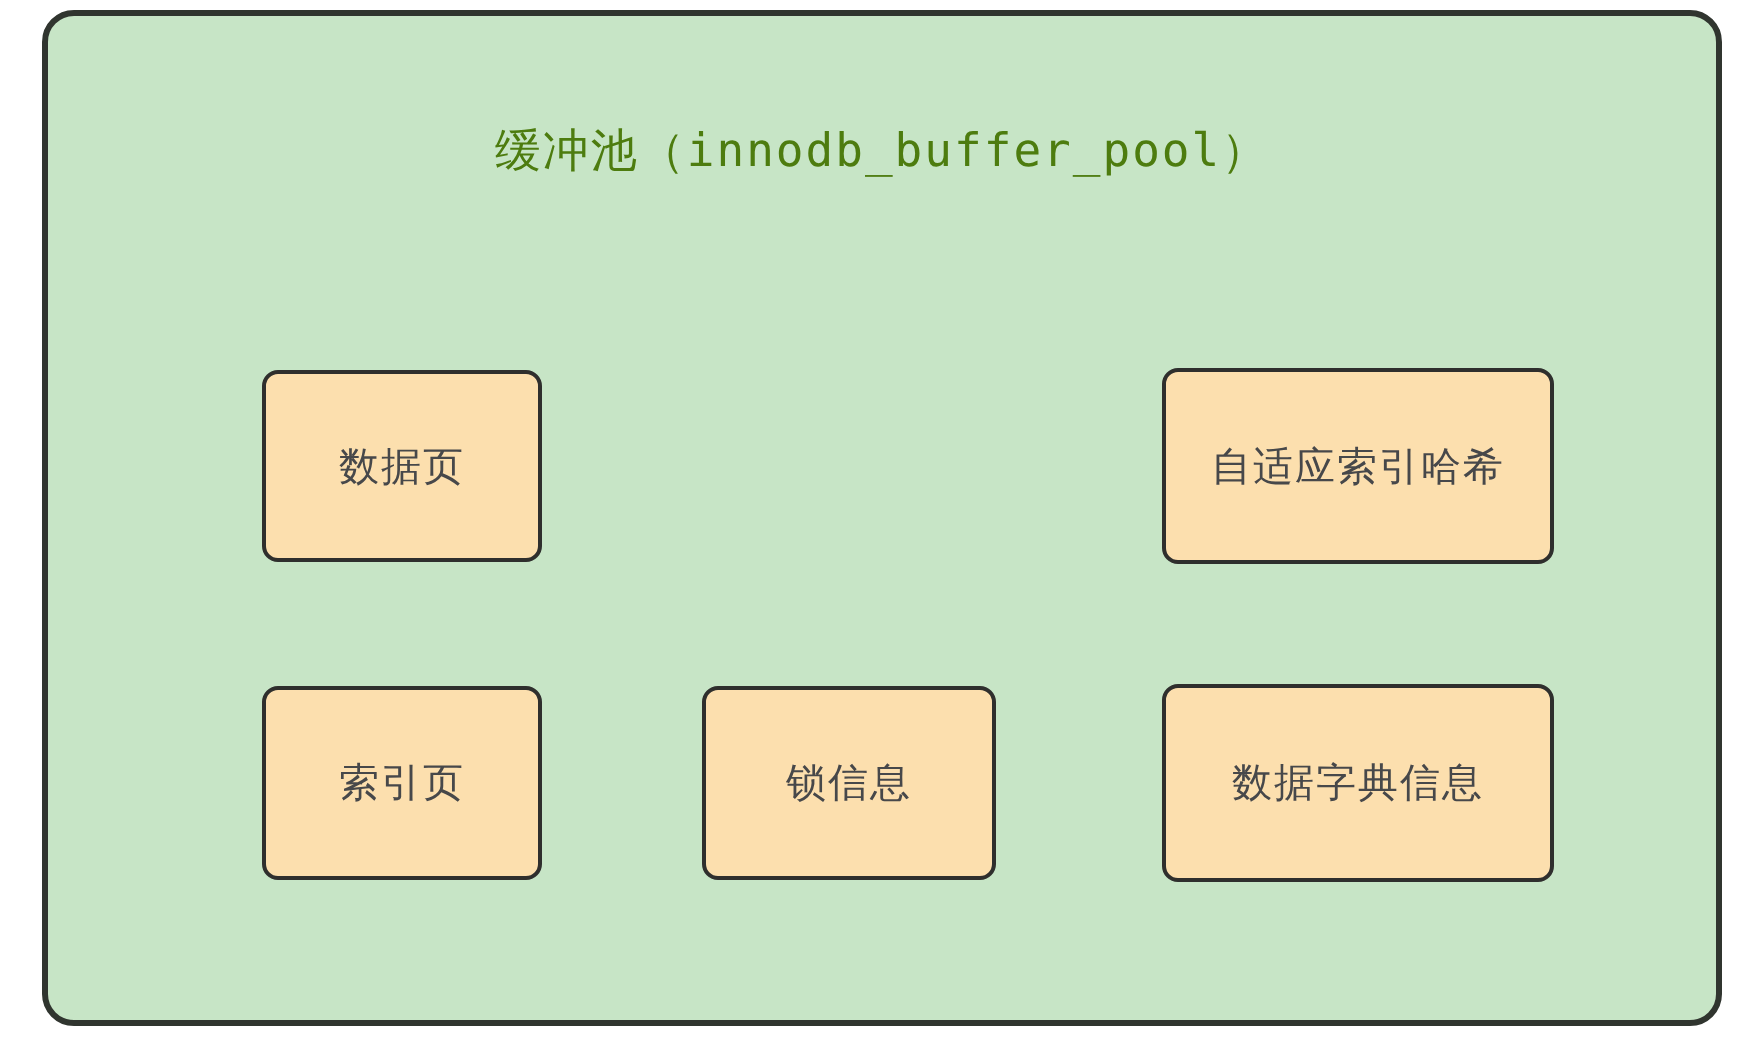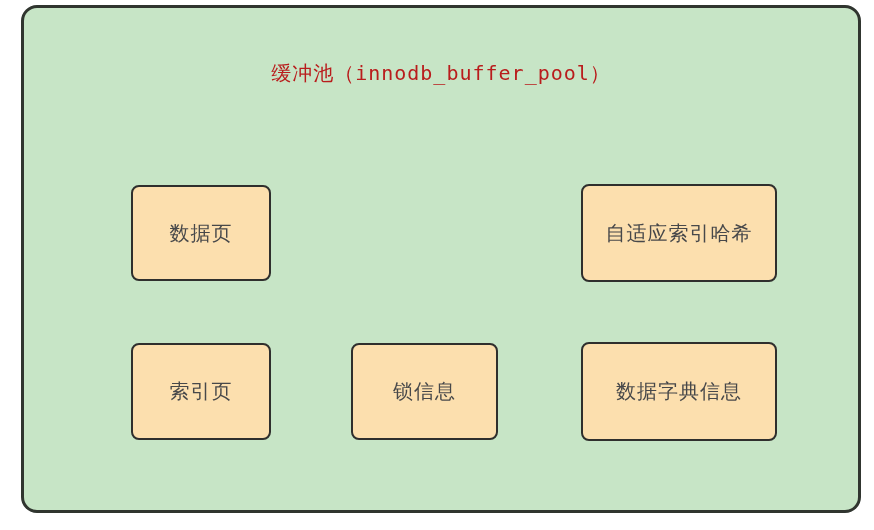--- a/index.html
+++ b/index.html
@@ -27,23 +27,23 @@
     border: 3px solid #30352f;
     border-radius: 16px;
   }
   .pool-title {
     position: absolute;
     left: 0;
     top: 52px;
     width: 100%;
     text-align: center;
     font-family: "DejaVu Sans Mono", "Liberation Mono", "DejaVu Sans", sans-serif;
-    font-size: 20px;
+    font-size: 23px;
     letter-spacing: 1px;
-    color: #b91c1c;
+    color: #4d7c0f;
   }
   .inner-box {
     position: absolute;
     background: #fcdfae;
     border: 2.5px solid #2f2f2d;
     border-radius: 8px;
     display: flex;
     align-items: center;
     justify-content: center;
     font-size: 20px;

